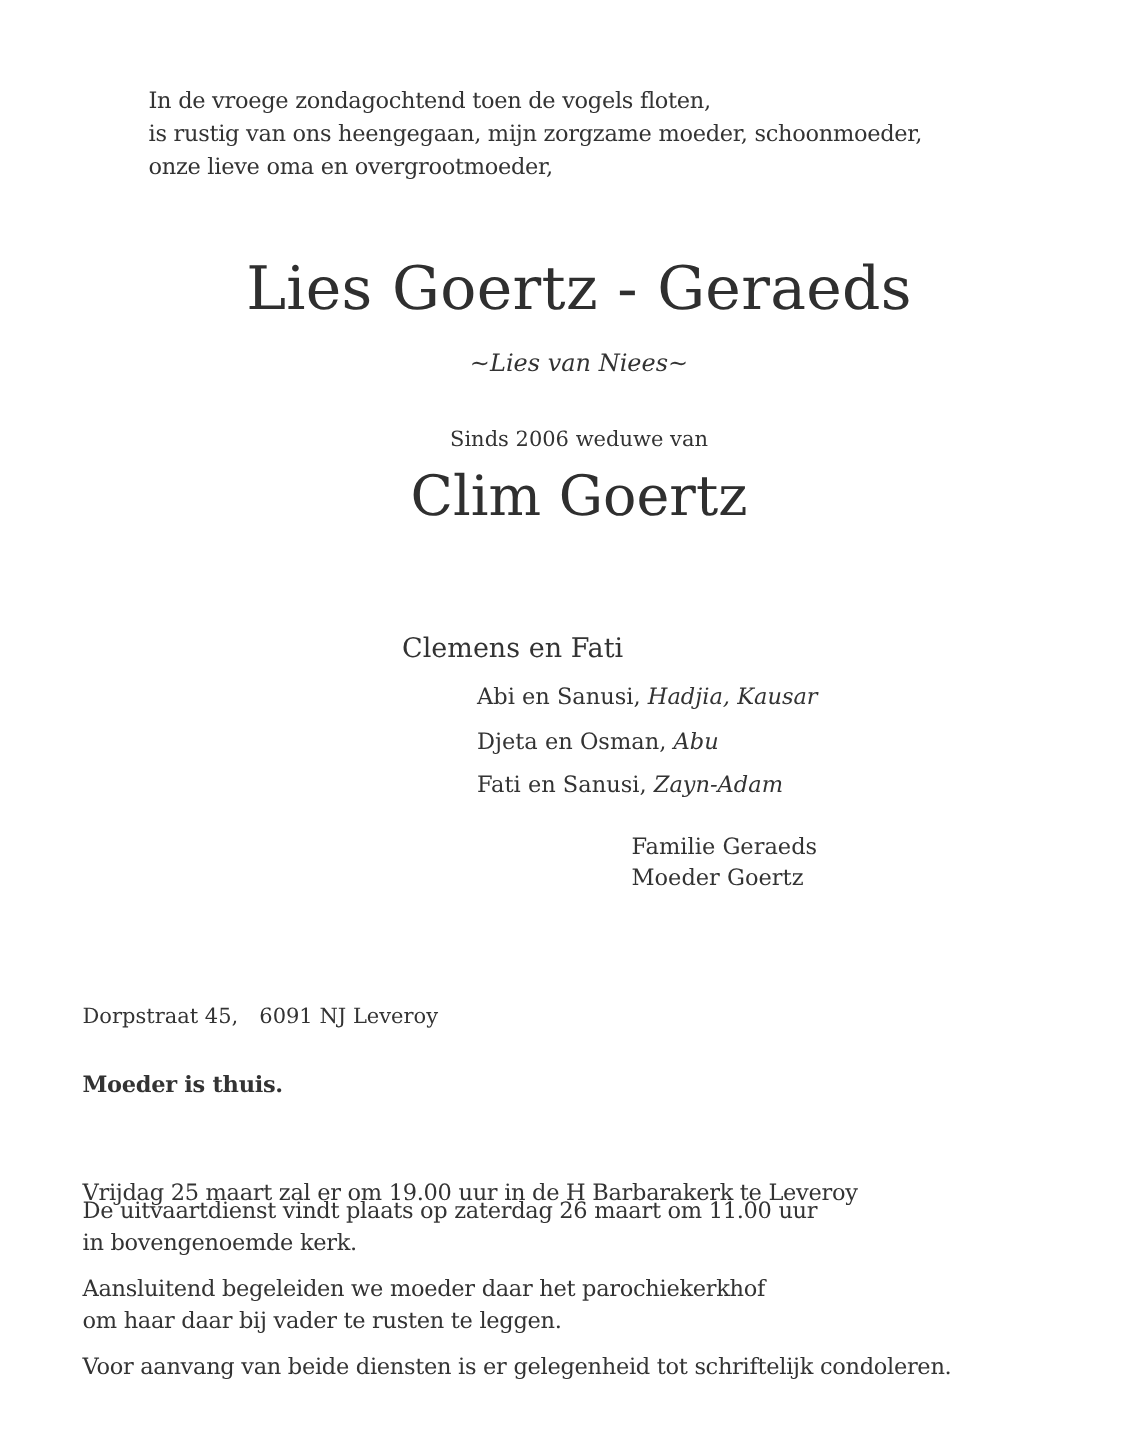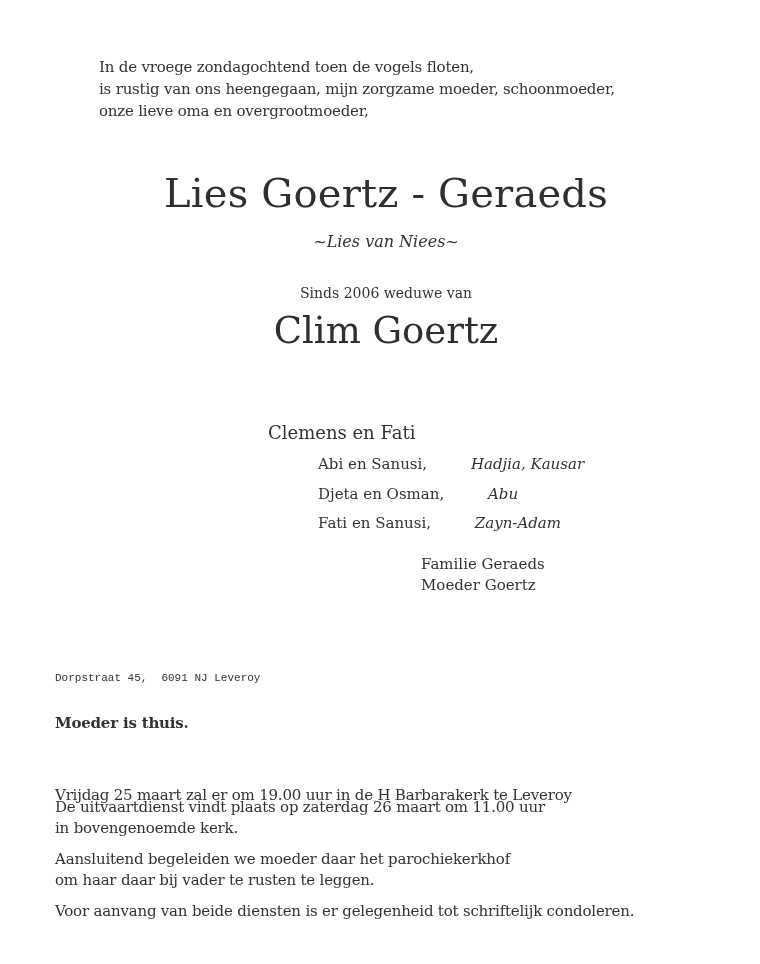--- a/index.html
+++ b/index.html
@@ -64,34 +64,33 @@
       top: 420px;
       font-size: 18px;
       line-height: 26px;
     }
     .child {
       left: 318px;
       font-size: 15px;
       line-height: 22px;
     }
     .child .partner { font-style: normal; }
-    .child .kids { font-style: italic; margin-left: 39px; }
+    .child .kids { font-style: italic; }
 
     .familie {
       left: 421px;
       font-size: 15px;
       line-height: 21px;
     }
 
     .address {
       left: 55px;
       top: 667px;
-      font-size: 11px;
+      font-size: 14px;
       line-height: 22px;
-      font-family: Liberation Mono, monospace;
     }
     .address .gap { display: inline-block; width: 14px; }
 
     .para {
       left: 55px;
       font-size: 15px;
       line-height: 21px;
       letter-spacing: -0.2px;
     }
   </style>

